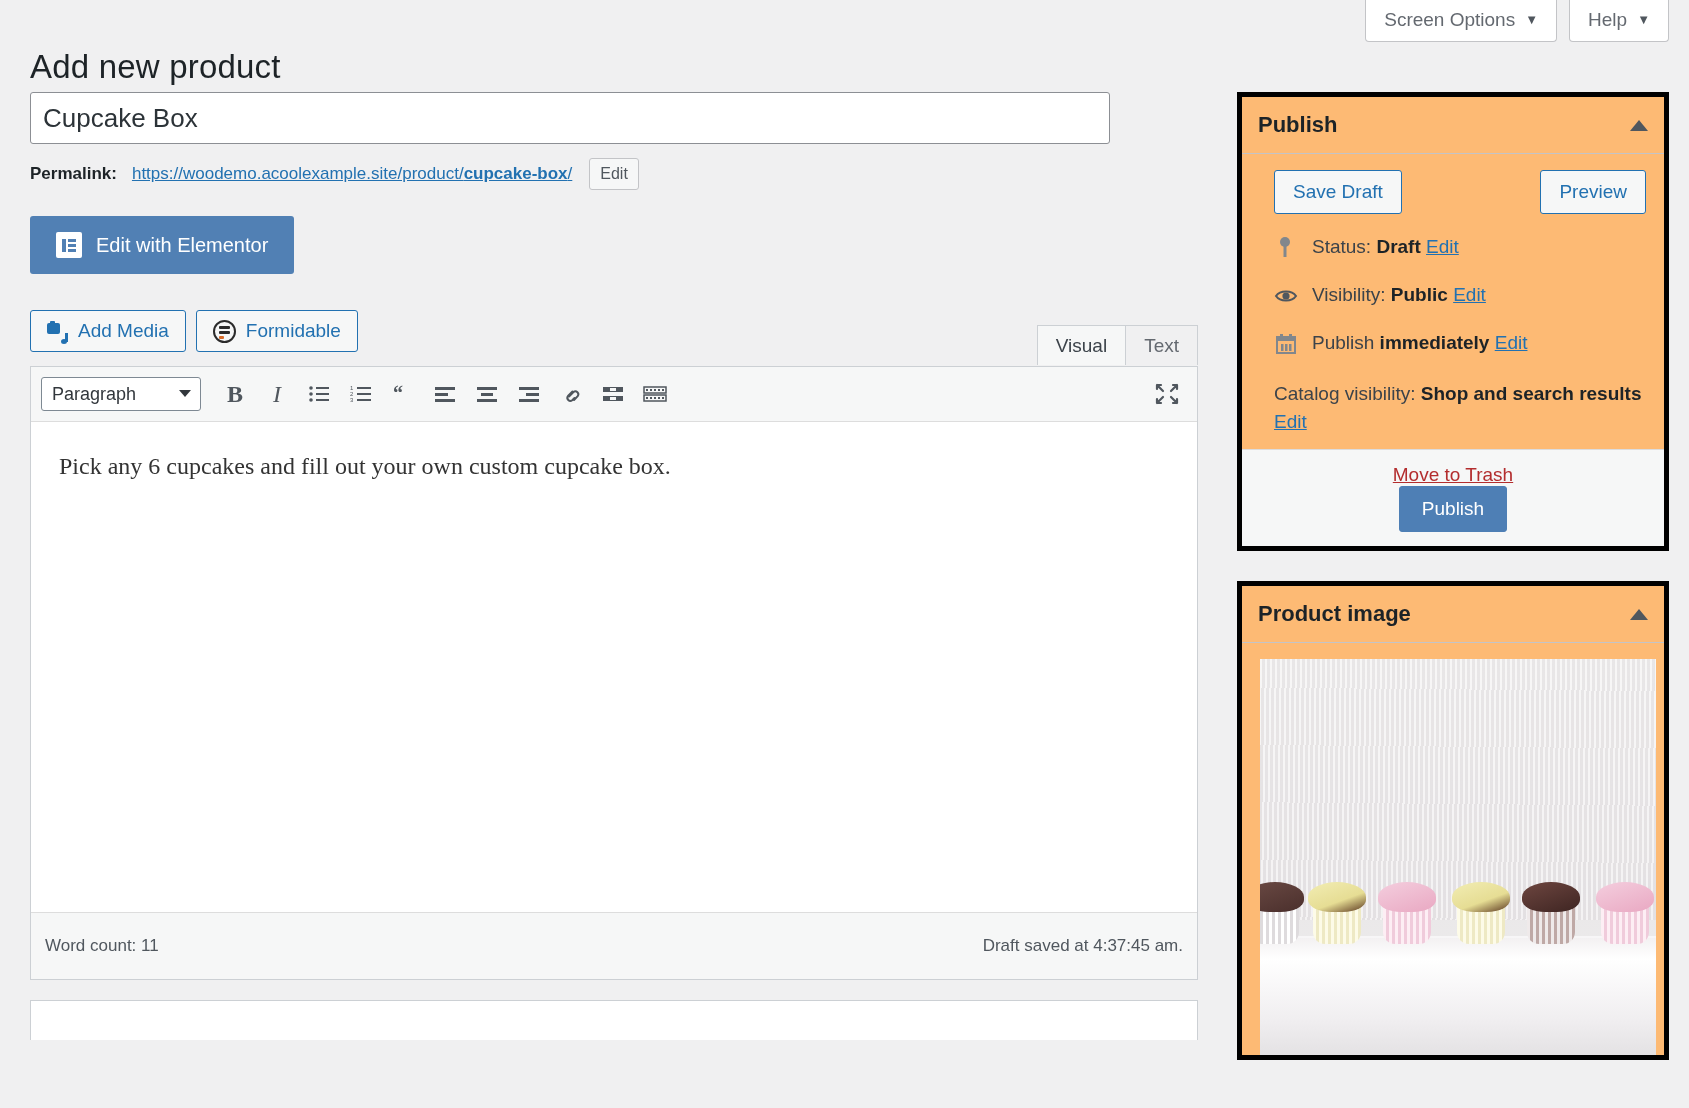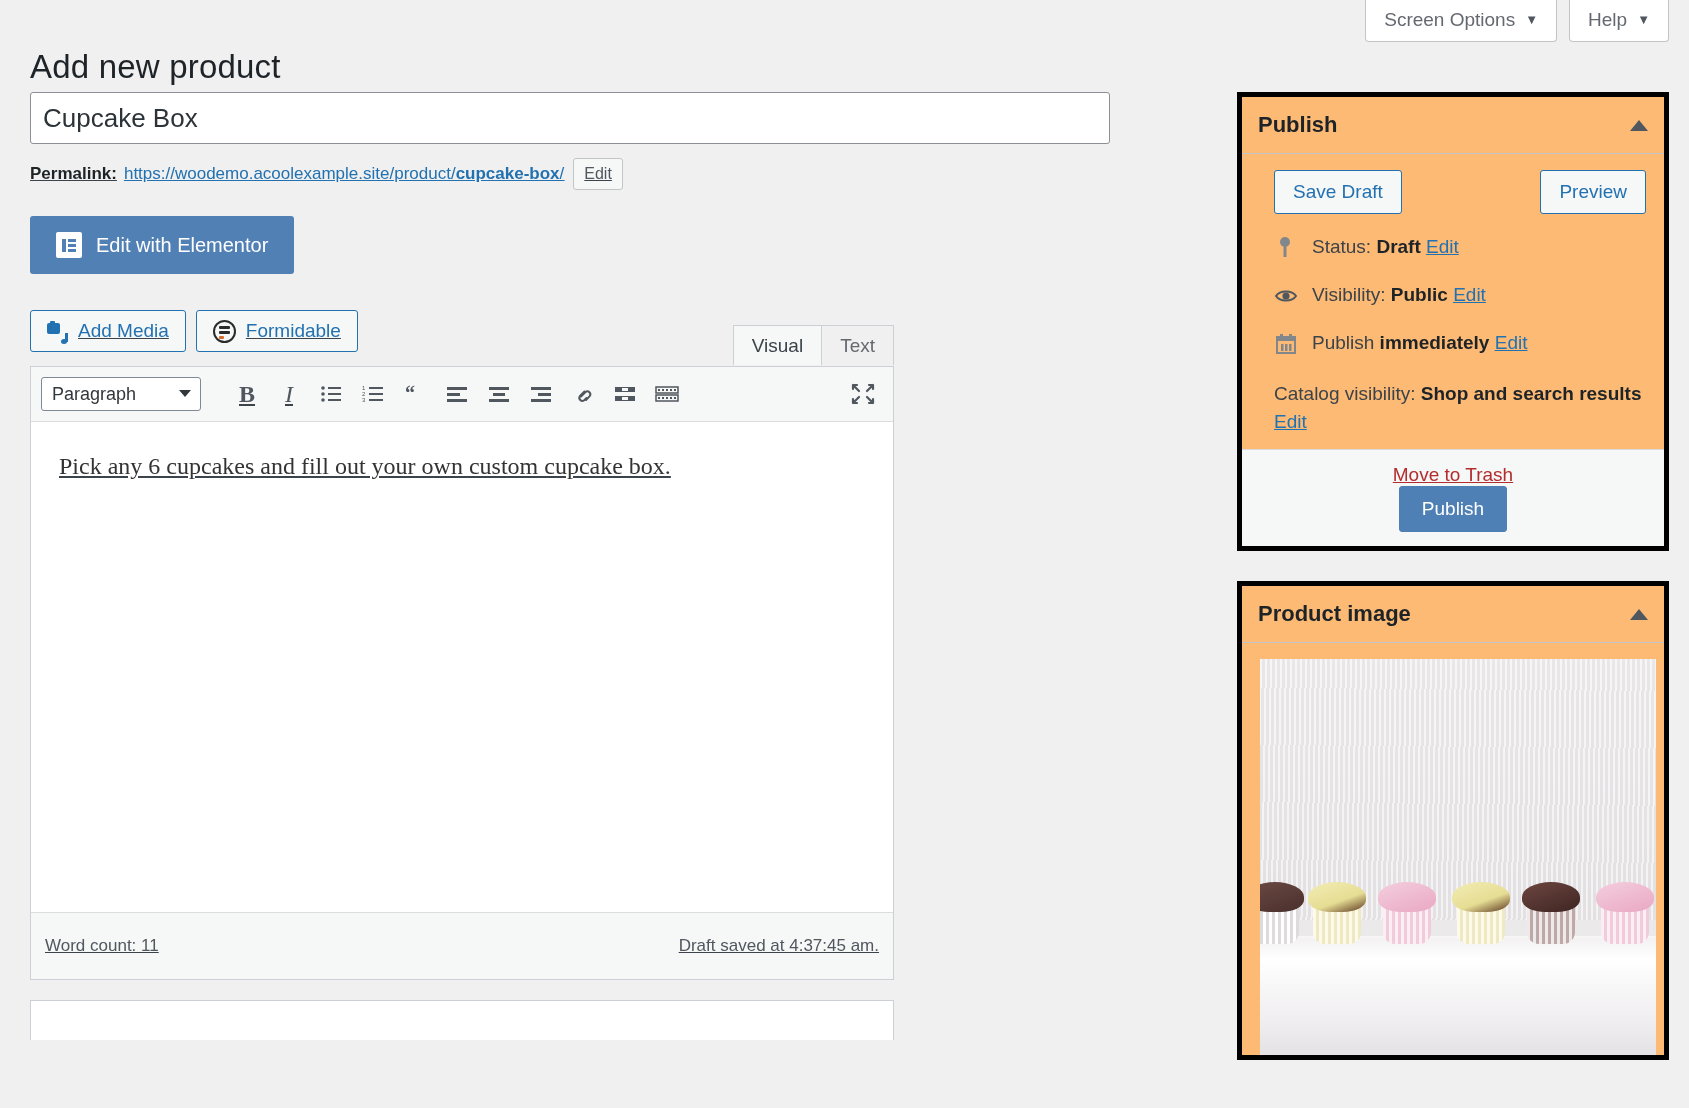--- a/index.html
+++ b/index.html
@@ -25,30 +25,30 @@
   }
   .meta-btn .caret { font-size: 13px; color: #50575e; }
 
   
   .page-title {
     position: absolute; left: 30px; top: 26px;
     font-size: 33px; font-weight: 400; color: #1d2327; letter-spacing: .2px;
   }
 
   
-  .main-col { position: absolute; left: 30px; top: 92px; width: 864px; text-decoration: underline; }
+  .main-col { position: absolute; left: 30px; top: 92px; width: 1168px; }
 
   .title-input {
     width: 1080px; height: 52px;
     border: 1px solid #8c8f94; border-radius: 3px; background: #fff;
     font-size: 26px; color: #2c3338; padding: 4px 12px;
     font-family: "Liberation Sans", sans-serif;
   }
   .permalink-row {
-    margin-top: 14px; display: flex; align-items: center; gap: 0px;
+    margin-top: 14px; display: flex; align-items: center; gap: 8px;
     font-size: 17px; color: #1d2327;
   }
   .permalink-label { font-weight: 700; margin-right: 7px; }
   .permalink-link { color: #2271b1; text-decoration: underline; }
   .permalink-link b { font-weight: 700; }
   .perm-edit-btn {
     margin-left: 9px; background: #f6f7f7; border: 1px solid #c3c4c7; border-radius: 3px;
     font-size: 16px; color: #50575e; padding: 4px 10px; cursor: pointer; line-height: 1.4;
   }
 
@@ -117,21 +117,21 @@
     background: #f6f7f7; border-bottom: 1px solid #ddd;
     display: flex; align-items: center; gap: 2px; padding: 8px 10px; position: relative;
     min-height: 52px;
   }
   .format-select {
     appearance: none; -webkit-appearance: none;
     background: #fff; border: 1px solid #7e8993; border-radius: 3px;
     font-size: 18px; color: #32373c; padding: 6px 30px 6px 10px; width: 160px;
     font-family: "Liberation Sans", sans-serif; cursor: pointer;
   }
-  .select-holder { position: relative; margin-right: 24px; }
+  .select-holder { position: relative; margin-right: 12px; }
   .select-holder .car {
     position: absolute; right: 10px; top: 13px; width: 0; height: 0;
     border-left: 6px solid transparent; border-right: 6px solid transparent;
     border-top: 7px solid #32373c; pointer-events: none;
   }
   .tb-btn {
     width: 40px; height: 38px; display: flex; align-items: center; justify-content: center;
     cursor: pointer; color: #50575e; background: transparent; border: none;
     font-size: 22px; font-family: "Liberation Serif", serif;
   }

